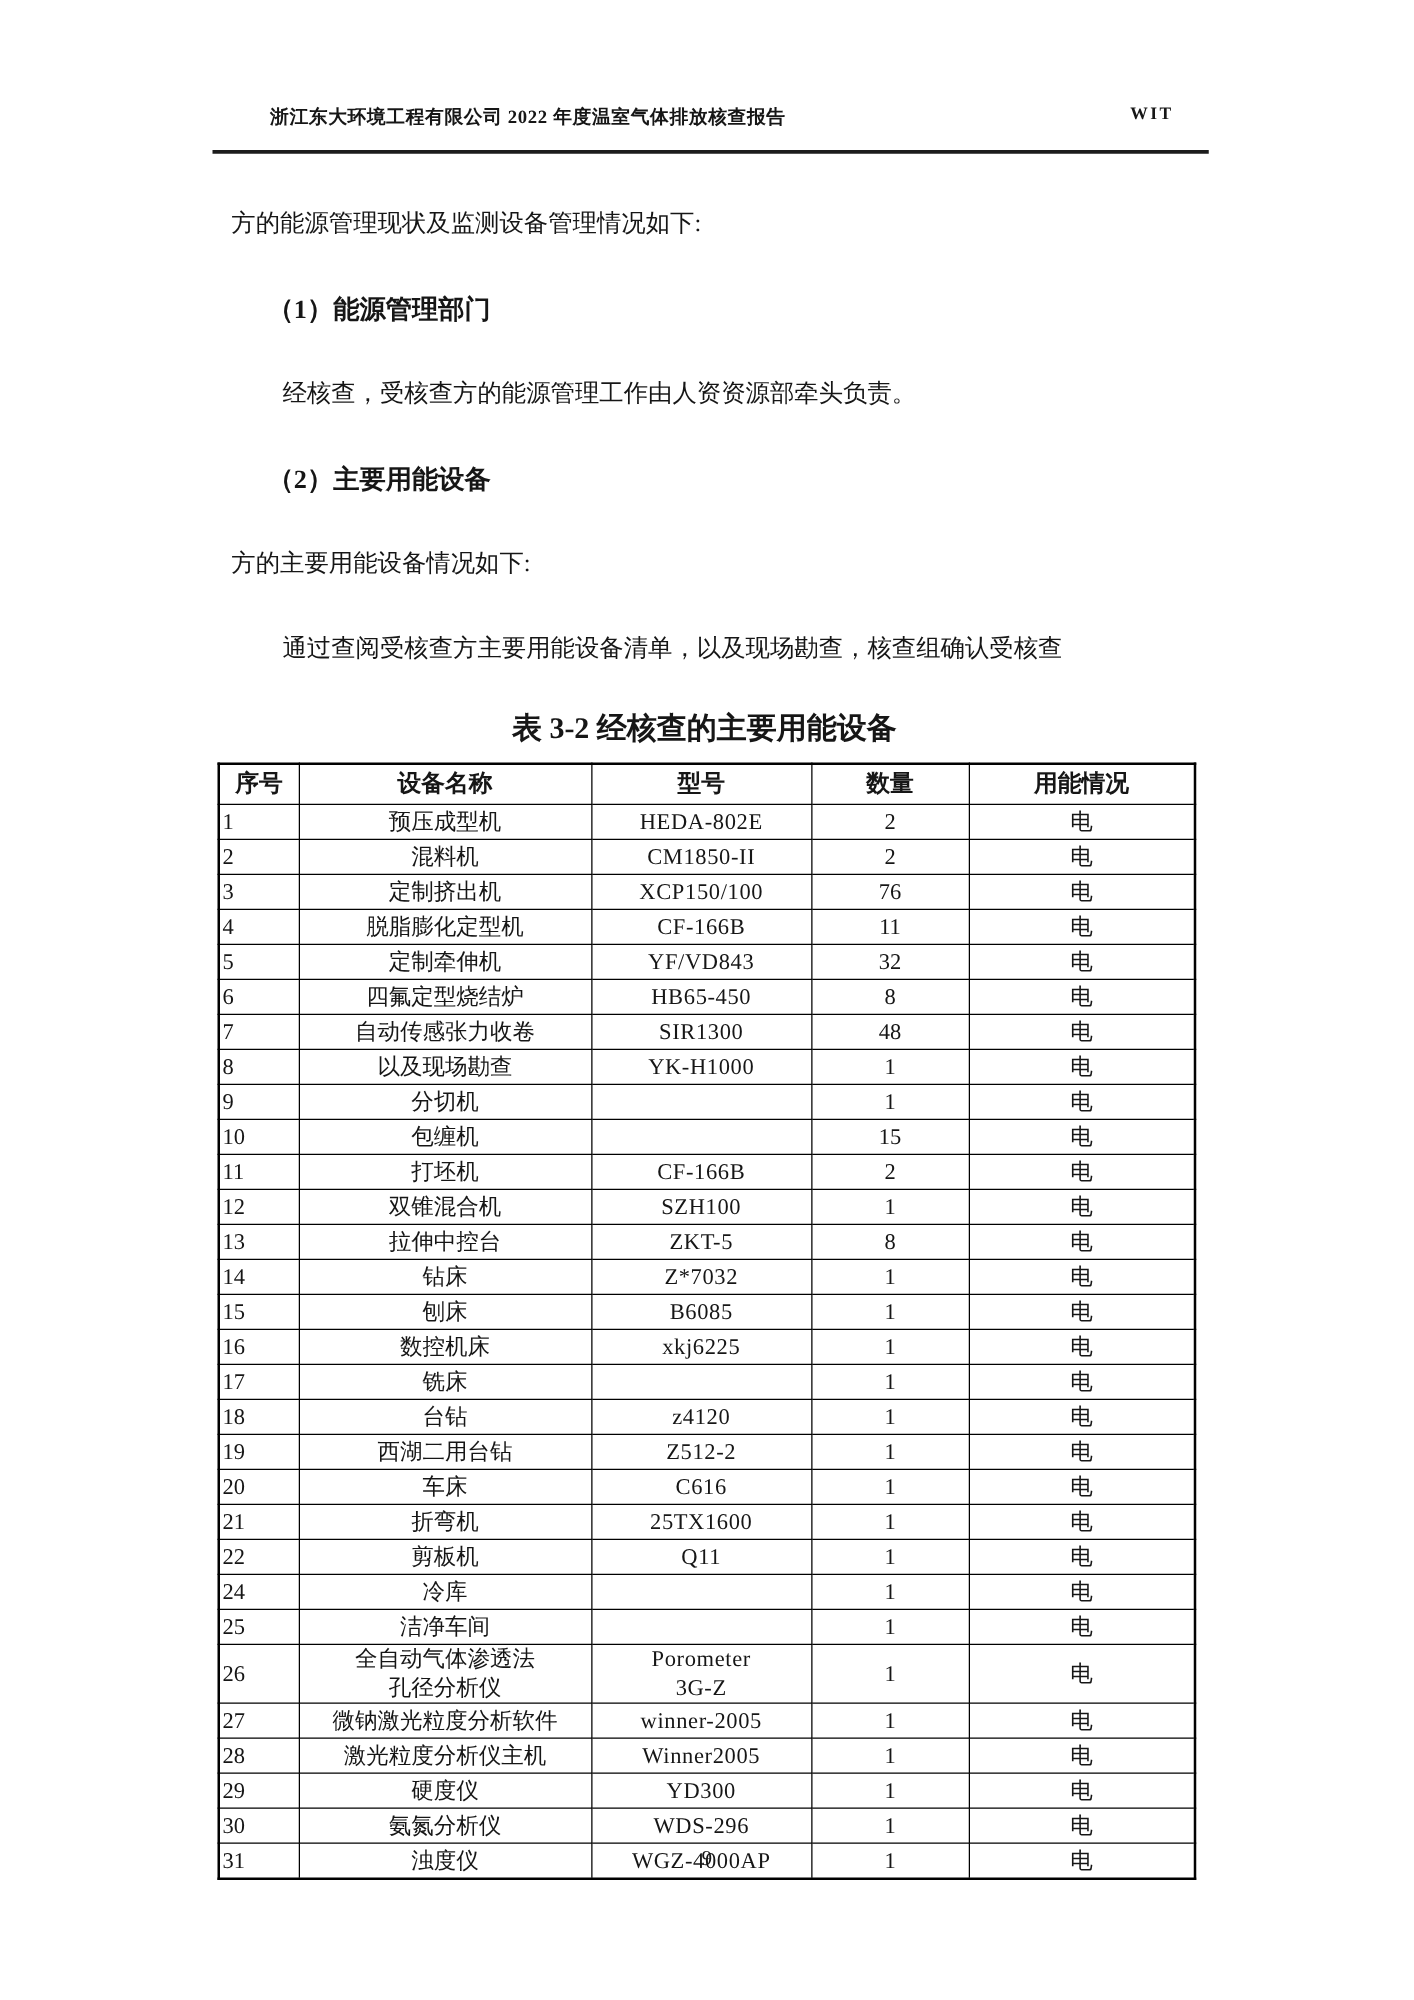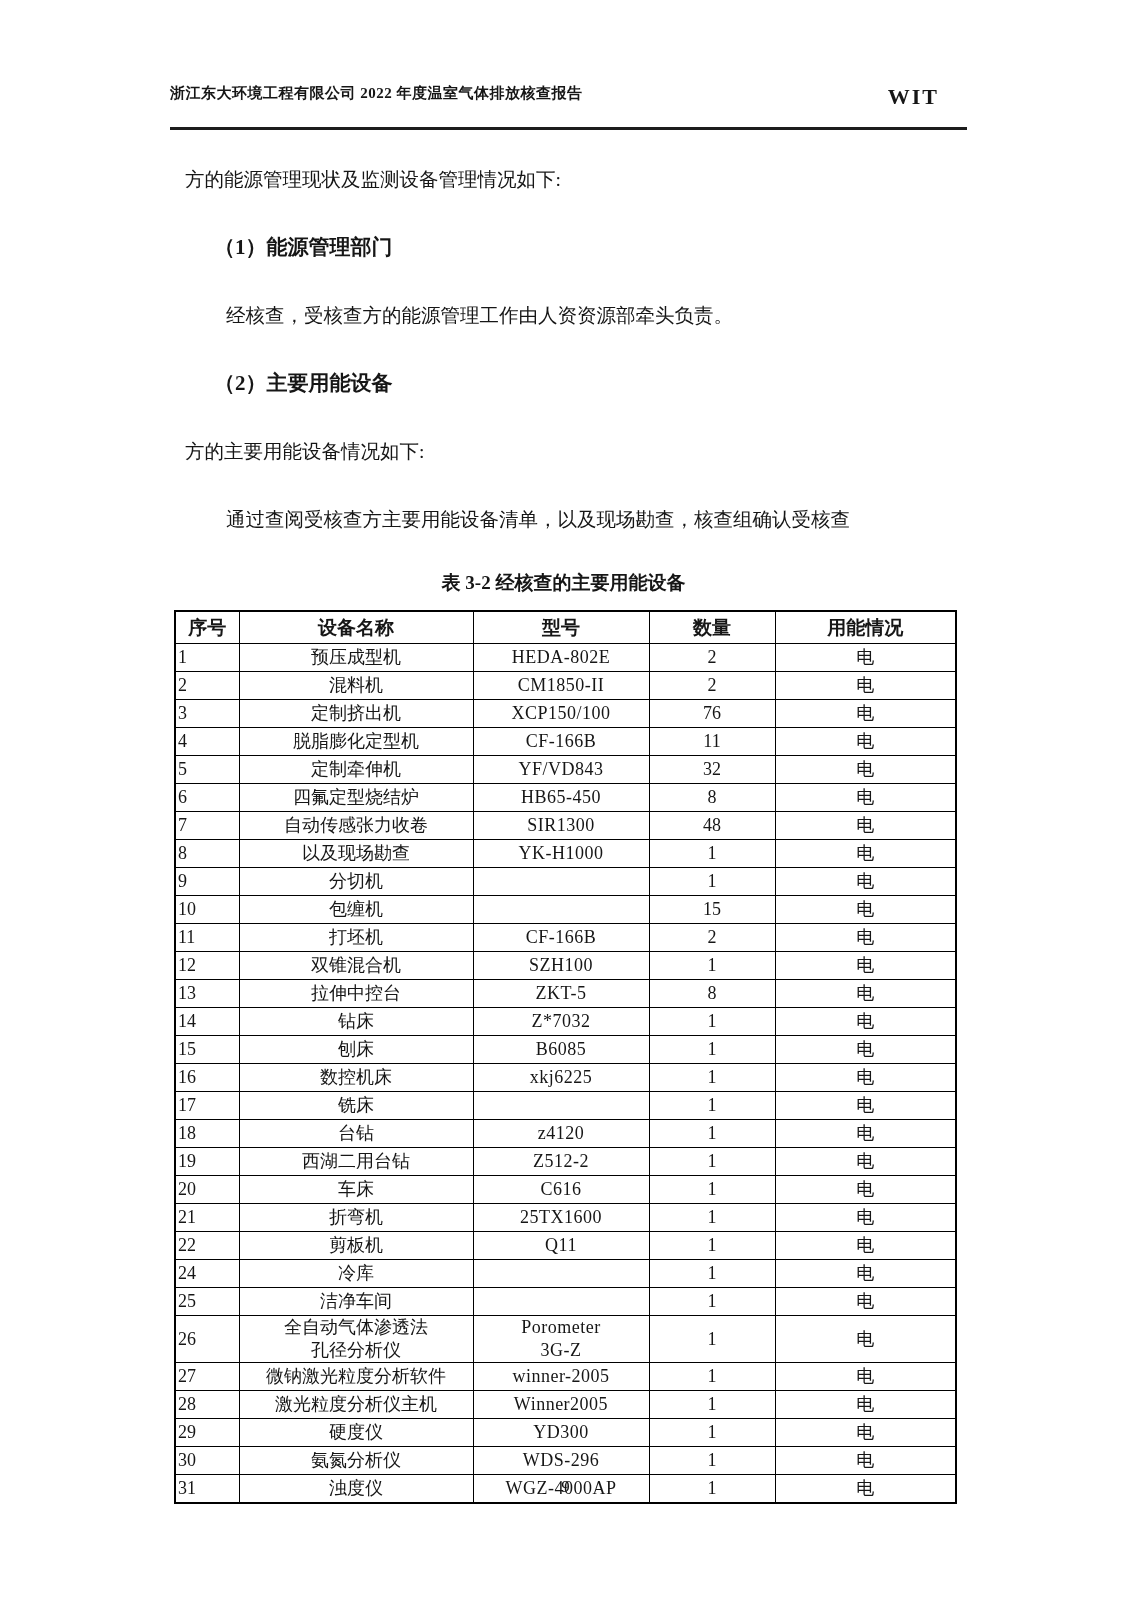--- a/index.html
+++ b/index.html
@@ -21,23 +21,24 @@
     display: flex;
     justify-content: space-between;
     align-items: flex-start;
     border-bottom: 3px solid #1c1c1c;
     padding-bottom: 17px;
   }
   .header-title {
     font-size: 15px;
     letter-spacing: 0.5px;
     font-weight: bold;
+    margin-left: 46px;
   }
   .header-logo {
-    font-size: 22px;
+    font-size: 14px;
     font-weight: bold;
     letter-spacing: 2px;
     margin-right: 28px;
   }
   
   .content {
     position: absolute;
     top: 138px;
     left: 170px;
     width: 787px;
@@ -52,21 +53,21 @@
   .para-heading {
     font-weight: bold;
     font-size: 21px;
     line-height: 53px;
     margin: 0;
     text-indent: 2.1em;
   }
   .table-title {
     text-align: center;
     font-weight: bold;
-    font-size: 19px;
+    font-size: 24px;
     line-height: 20px;
     margin: 27px 0 17px 0;
   }
   
   table.equip {
     border-collapse: collapse;
     table-layout: fixed;
     width: 781px;
     margin-left: 4px;
     border: 2.5px solid #000;

